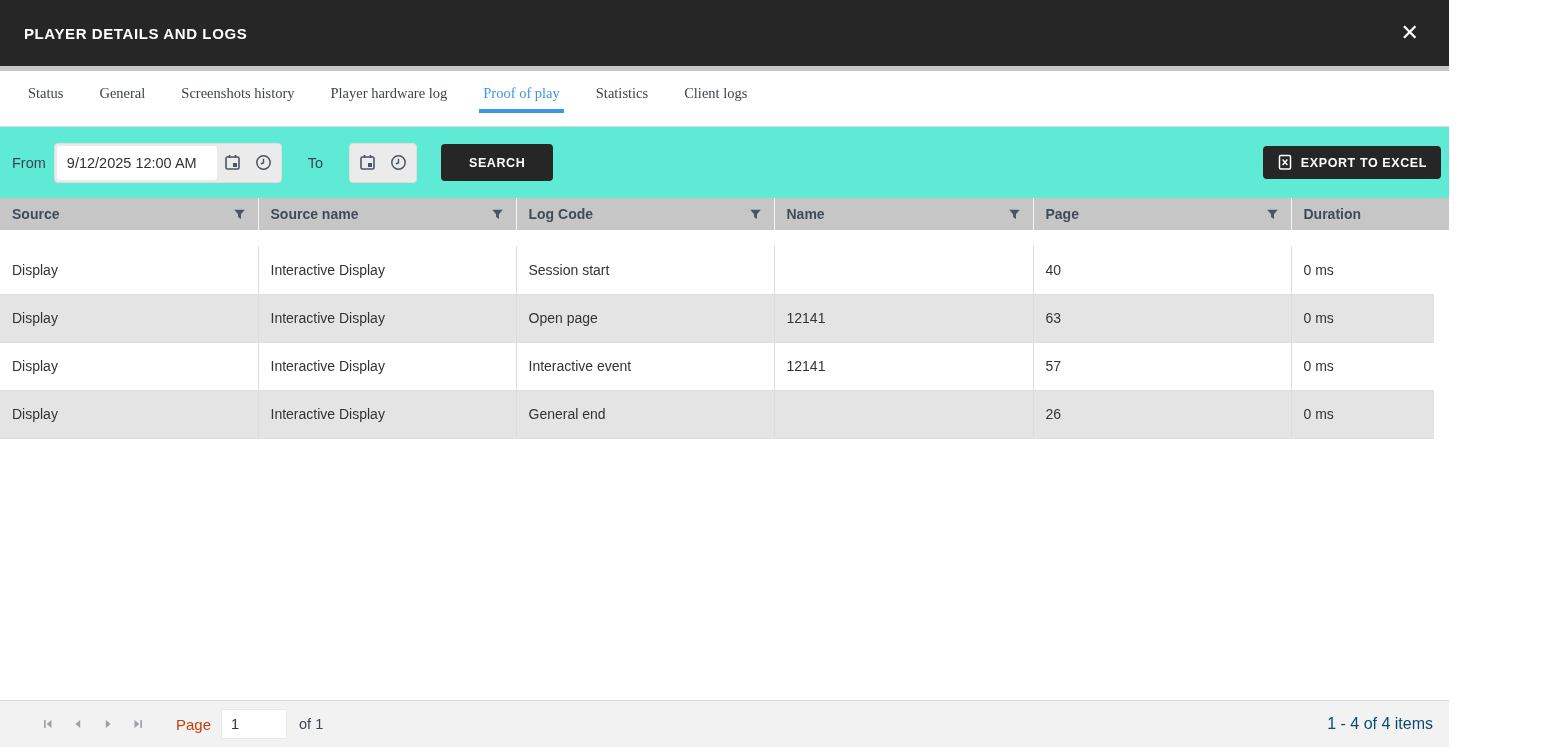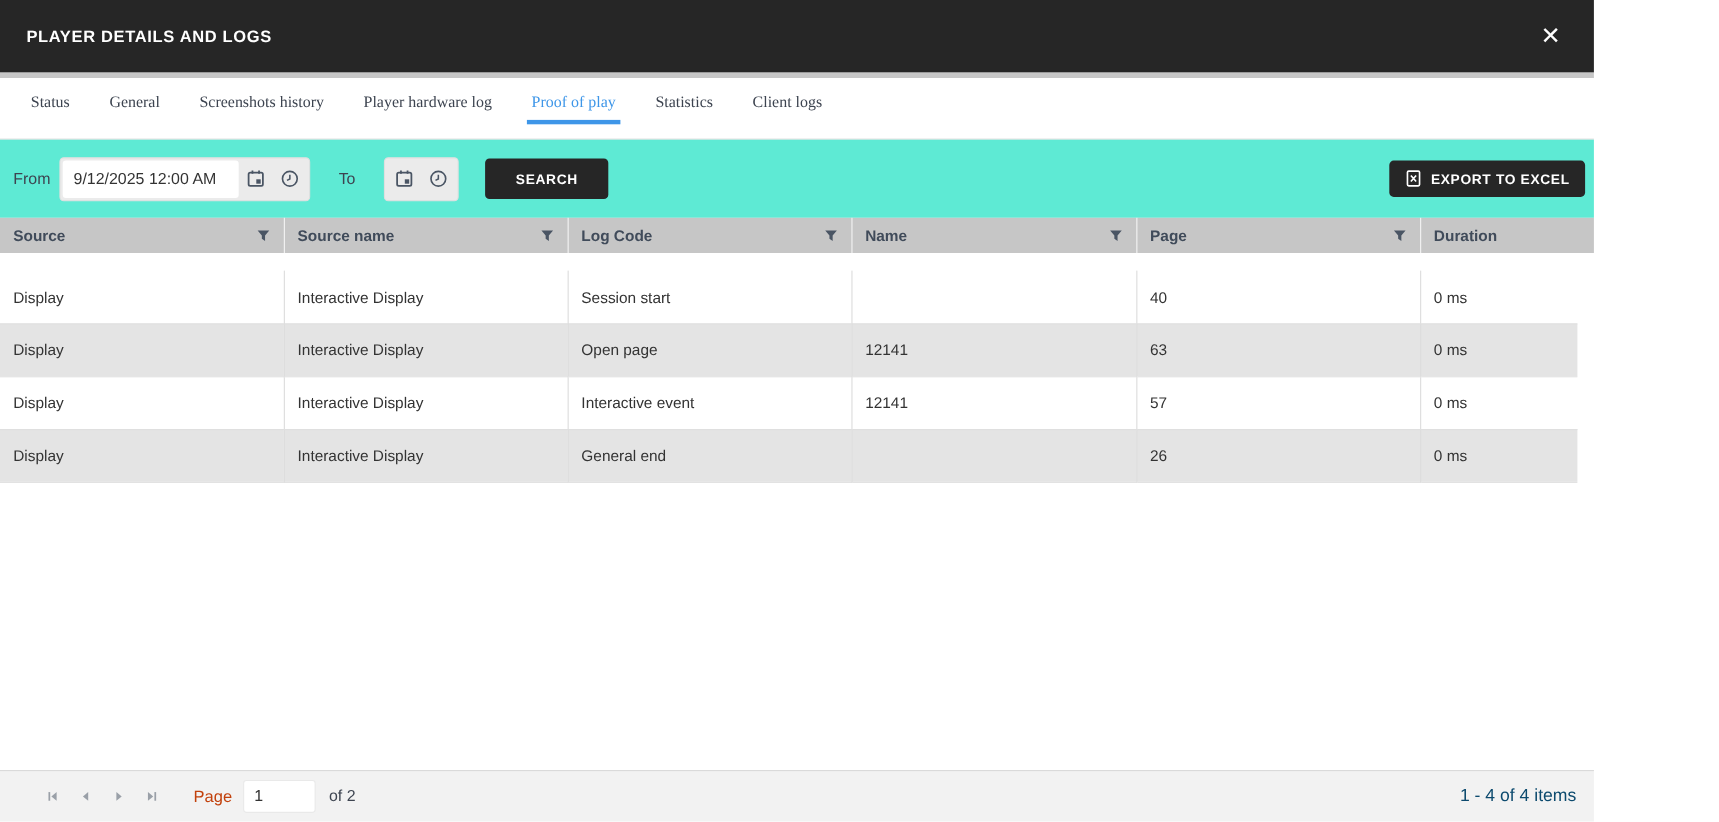--- a/index.html
+++ b/index.html
@@ -255,17 +255,17 @@
           </svg>
       </button>
       <button class="pager-nav">
         <svg width="14" height="14" viewBox="0 0 16 16">
             <path d="M4 3.5 L9.5 8 L4 12.5 Z" fill="#9aa0a8"></path>
             <rect x="10.7" y="3.5" width="1.8" height="9" fill="#9aa0a8"></rect>
           </svg>
       </button>
       <span class="page-label">Page</span>
       <input class="page-input" type="text" value="1" style="">
-      <span class="of-label">of 2</span>
+      <span class="of-label">of 1</span>
       <span class="items-info">1 - 4 of 4 items</span>
     </div>
   </div>
 </div>
 
 </body></html>

